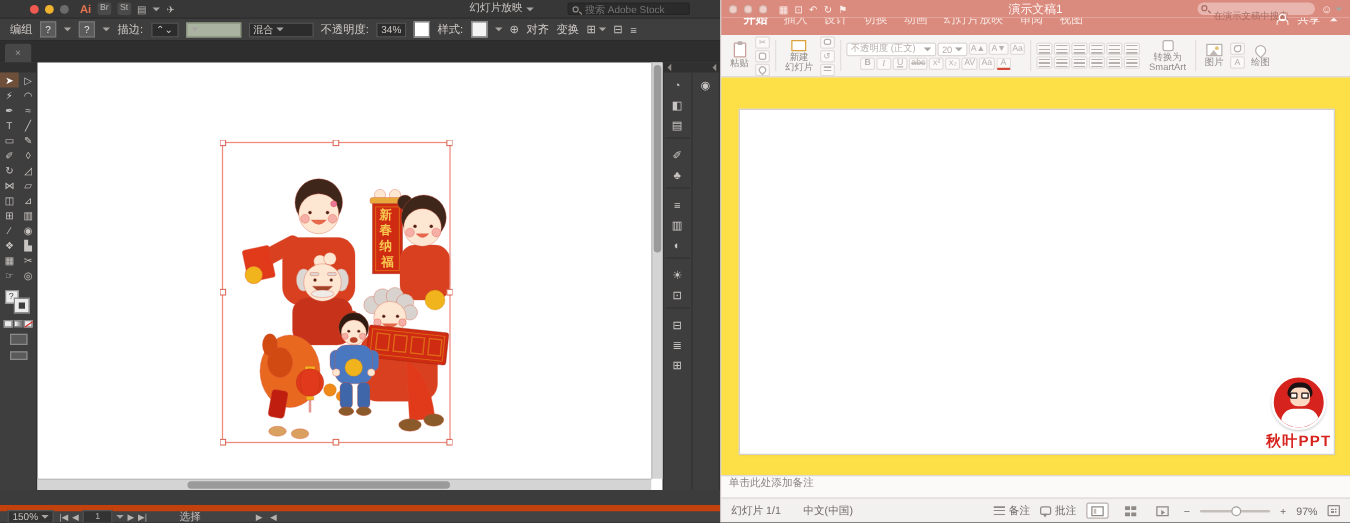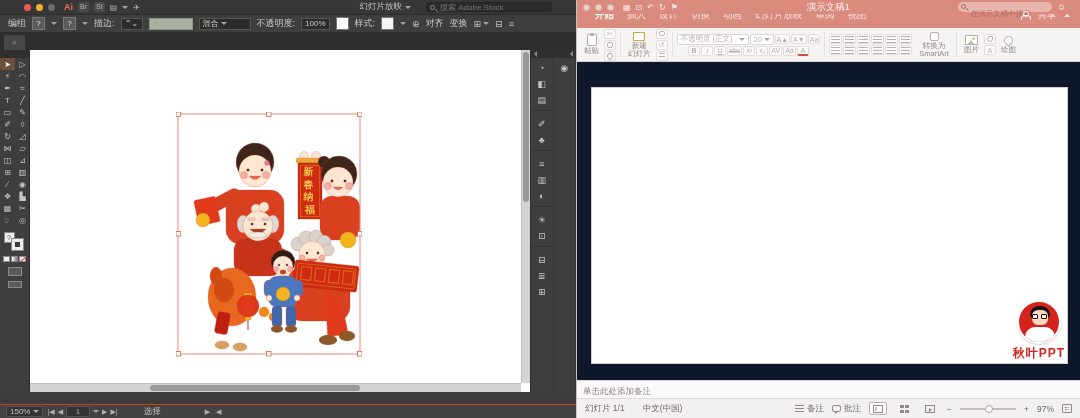--- a/index.html
+++ b/index.html
@@ -10,21 +10,21 @@
   .ai { width:576px; height:418px; display:flex; flex-direction:column; background:#3c3c3c; }
   .ai-title { height:14px; background:#373737; display:flex; align-items:center; padding:0 24px; gap:5px; flex:0 0 auto; }
   .tl { width:7px; height:7px; border-radius:50%; display:inline-block; }
   .tl.r{background:#f05a50;} .tl.y{background:#f0b32e;} .tl.g{background:#6b6b6b;}
   .ai-logo { color:#e8744f; font-weight:bold; font-size:9px; margin-left:4px; }
   .ai-badge { background:#4a4a4a; color:#b9b5b2; font-size:7px; padding:0 2px; border-radius:2px; height:10px; line-height:10px; }
   .ai-mini { color:#b9b5b2; font-size:8px; }
   .caret { width:0;height:0;border-left:3px solid transparent;border-right:3px solid transparent;border-top:3px solid #a8a4a1; display:inline-block; }
   .caret.up { border-top:none; border-bottom:3px solid #f8efec; }
   .ai-ws { margin-left:auto; color:#c9c5c2; font-size:8.5px; display:flex; align-items:center; gap:3px; }
-  .ai-search { width:126px; height:10px; background:#2b2b2b; border:1px solid #262626; border-radius:2px; color:#bdb9b6; font-size:8px; padding:0 3px 0 13px; position:relative; margin-left:10px; }
+  .ai-search { width:98px; height:10px; background:#2b2b2b; border:1px solid #262626; border-radius:2px; color:#bdb9b6; font-size:8px; padding:0 3px 0 13px; position:relative; margin-left:22px; }
   .ai-search input { width:100%; height:100%; background:transparent; border:none; outline:none; color:#bdb9b6; font-size:8px; font-family:inherit; }
   .mag { position:absolute; left:3px; top:2px; width:5px; height:5px; border:1px solid #8f8b88; border-radius:50%; }
   .mag::after { content:""; position:absolute; left:4px; top:4px; width:3px; height:1px; background:#8f8b88; transform:rotate(45deg); }
 
   .ai-ctrl { height:19px; background:#3e3e3e; border-top:1px solid #2b2b2b; border-bottom:1px solid #2b2b2b; display:flex; align-items:center; padding:0 8px; gap:6px; font-size:9px; color:#cfcac6; flex:0 0 auto; white-space:nowrap; overflow:hidden; }
   .swq { width:13px; height:13px; background:#5a5a5a; border:1px solid #777; color:#e8e4e0; font-size:8px; display:inline-flex; align-items:center; justify-content:center; }
   .ctrl-box { height:12px; background:#2c2c2c; border:1px solid #555; color:#cfcac6; font-size:8px; display:inline-flex; align-items:center; padding:0 3px; gap:2px; }
   .stepper { width:22px; justify-content:center; }
   .profile { width:44px; background:#a9b39f; border-color:#8a947f; }
   .glyphbtn { color:#c3bfbb; font-size:9px; background:none; border:none; display:inline-flex; align-items:center; gap:2px; font-family:inherit; }
@@ -56,21 +56,21 @@
   .artwork { position:absolute; left:146px; top:62px; width:186px; height:246px; }
 
   .ai-dock { width:46px; background:#3e3e3e; border-left:1px solid #2f2f2f; flex:0 0 auto; display:flex; flex-direction:column; }
   .dock-head { height:8px; background:#303030; display:flex; justify-content:space-between; padding:0 3px; align-items:center; }
   .dock-head .c { width:0;height:0;border-top:3px solid transparent;border-bottom:3px solid transparent;border-right:3px solid #8f8b88; }
   .dock-cols { flex:1; display:flex; }
   .dcol { width:23px; border-right:1px solid #333; display:flex; flex-direction:column; align-items:center; padding-top:2px; }
   .picon { width:18px; height:16px; color:#c9c5c2; font-size:9px; display:flex; align-items:center; justify-content:center; }
   .picon.divider { height:4px; border-top:1px solid #333; width:20px; margin:2px 0; }
 
-  .ai-status { height:14px; background:#434343; border-top:1px solid #c2410c; display:flex; align-items:center; gap:4px; padding:0 6px; font-size:8px; color:#c6c2bf; flex:0 0 auto;margin-top:12px; }
+  .ai-status { height:14px; background:#434343; border-top:5px solid #c2410c; display:flex; align-items:center; gap:4px; padding:0 6px; font-size:8px; color:#c6c2bf; flex:0 0 auto;margin-top:12px; }
   .st-box { height:11px; background:#333; border:1px solid #555; display:inline-flex; align-items:center; gap:3px; padding:0 3px; }
   .st-nav { display:inline-flex; gap:3px; align-items:center; font-size:7px; color:#b5b1ae; }
   .toolname { margin-left:22px; font-size:8.5px; }
   .st-arrows { margin-left:40px; font-size:7px; color:#b5b1ae; display:flex; gap:6px; }
 
   
   .ppt { width:504px; height:418px; display:flex; flex-direction:column; background:#f1efee; border-left:1px solid #c9c2be; }
   .ppt-title { height:14px; background:#db8a7e; display:flex; align-items:center; padding:0 6px; gap:5px; position:relative; flex:0 0 auto; }
   .ptl { width:7px; height:7px; border-radius:50%; background:#f0d0c8; border:1px solid rgba(0,0,0,.12); }
   .pt-ic { color:#fbeee9; font-size:8px; }
@@ -102,24 +102,24 @@
   .rrow { display:flex; gap:1px; align-items:center; }
   .fld { border:1px solid #dcd7d4; background:#fff; color:#b7b0ac; font-size:7.5px; height:11px; display:inline-flex; align-items:center; padding:0 3px; gap:2px; border-radius:2px; white-space:nowrap; }
   .ic-lines { width:9px; height:7px; background:repeating-linear-gradient(to bottom,#b7b0ac 0 1px,transparent 1px 3px); display:inline-block; }
   .redline { border-bottom:2px solid #d14a3a; line-height:7px; }
   .pic-ic { width:13px; height:10px; border:1px solid #b7b0ac; background:#fff; position:relative; overflow:hidden; }
   .pic-ic::before { content:""; position:absolute; left:1px; bottom:-1px; border-left:4px solid transparent; border-right:4px solid transparent; border-bottom:5px solid #bfb8b4; }
   .pic-ic::after { content:""; position:absolute; right:2px; top:1px; width:3px; height:3px; border-radius:50%; background:#e0c27a; }
   .brush-ic { width:9px; height:9px; border:1px solid #b7b0ac; border-radius:0 50% 50% 50%; transform:rotate(-135deg); background:#fff; }
   .shape-ic { width:9px; height:9px; border:1px solid #b7b0ac; background:#fff; border-radius:2px; }
 
-  .slide-area { flex:1; position:relative; background:#0f172a; min-height:0; }
+  .slide-area { flex:1; position:relative; background:#fde047; min-height:0; }
   .slide { position:absolute; left:14px; right:12px; top:25px; bottom:16px; background:#fff; border:1px solid #d4d0cd; box-shadow:0 0 2px rgba(0,0,0,.08); }
 
-  .notes { height:18px; background:#fbfaf9; border-top:1px solid #dcd7d4; display:flex; align-items:flex-end; padding:0 6px; font-size:8.5px; color:#8a8582; flex:0 0 auto; }
+  .notes { height:18px; background:#fbfaf9; border-top:1px solid #dcd7d4; display:flex; align-items:flex-start; padding:0 6px; font-size:8.5px; color:#8a8582; flex:0 0 auto; }
 
   .ppt-status { height:20px; background:#f2f1ef; border-top:1px solid #ddd9d6; display:flex; align-items:center; padding:0 8px; font-size:8.5px; color:#6e6965; gap:18px; flex:0 0 auto; }
   .st-right { margin-left:auto; display:flex; align-items:center; gap:8px; }
   .nicon { width:9px; height:7px; background:repeating-linear-gradient(to bottom,#8f8a86 0 1px,transparent 1px 3px); }
   .bubble { width:9px; height:7px; border:1px solid #8f8a86; border-radius:2px; position:relative; }
   .bubble::after { content:""; position:absolute; left:1px; bottom:-3px; border-left:2px solid transparent; border-right:2px solid transparent; border-top:3px solid #8f8a86; }
   .vbtn { width:18px; height:13px; border:1px solid transparent; border-radius:2px; display:flex; align-items:center; justify-content:center; }
   .vbtn.active { border-color:#b9b2ae; background:#fff; }
   .vn { width:10px; height:8px; border:1px solid #8f8a86; position:relative; }
   .vn::before { content:""; position:absolute; left:1px; top:1px; bottom:1px; width:2px; background:#c5bfbc; }
@@ -178,21 +178,21 @@
     <span>描边:</span>
     <span class="ctrl-box stepper">⌃⌄</span>
     <span class="ctrl-box profile">
         <span class="caret"></span>
       </span>
     <span class="ctrl-box" style="width:52px">
       <span>混合</span>
       <span class="caret"></span>
     </span>
     <span>不透明度:</span>
-    <span class="ctrl-box">100%</span>
+    <span class="ctrl-box">34%</span>
     <span class="swq" style="background:#fff"></span>
     <span>样式:</span>
     <span class="swq" style="background:#f4f4f4"></span>
     <span class="caret"></span>
     <span class="glyphbtn">⊕</span>
     <span>对齐</span>
     <span>变换</span>
     <span class="glyphbtn">⊞<span class="caret"></span></span>
     <span class="glyphbtn">⊟</span>
     <span class="glyphbtn">≡</span>

